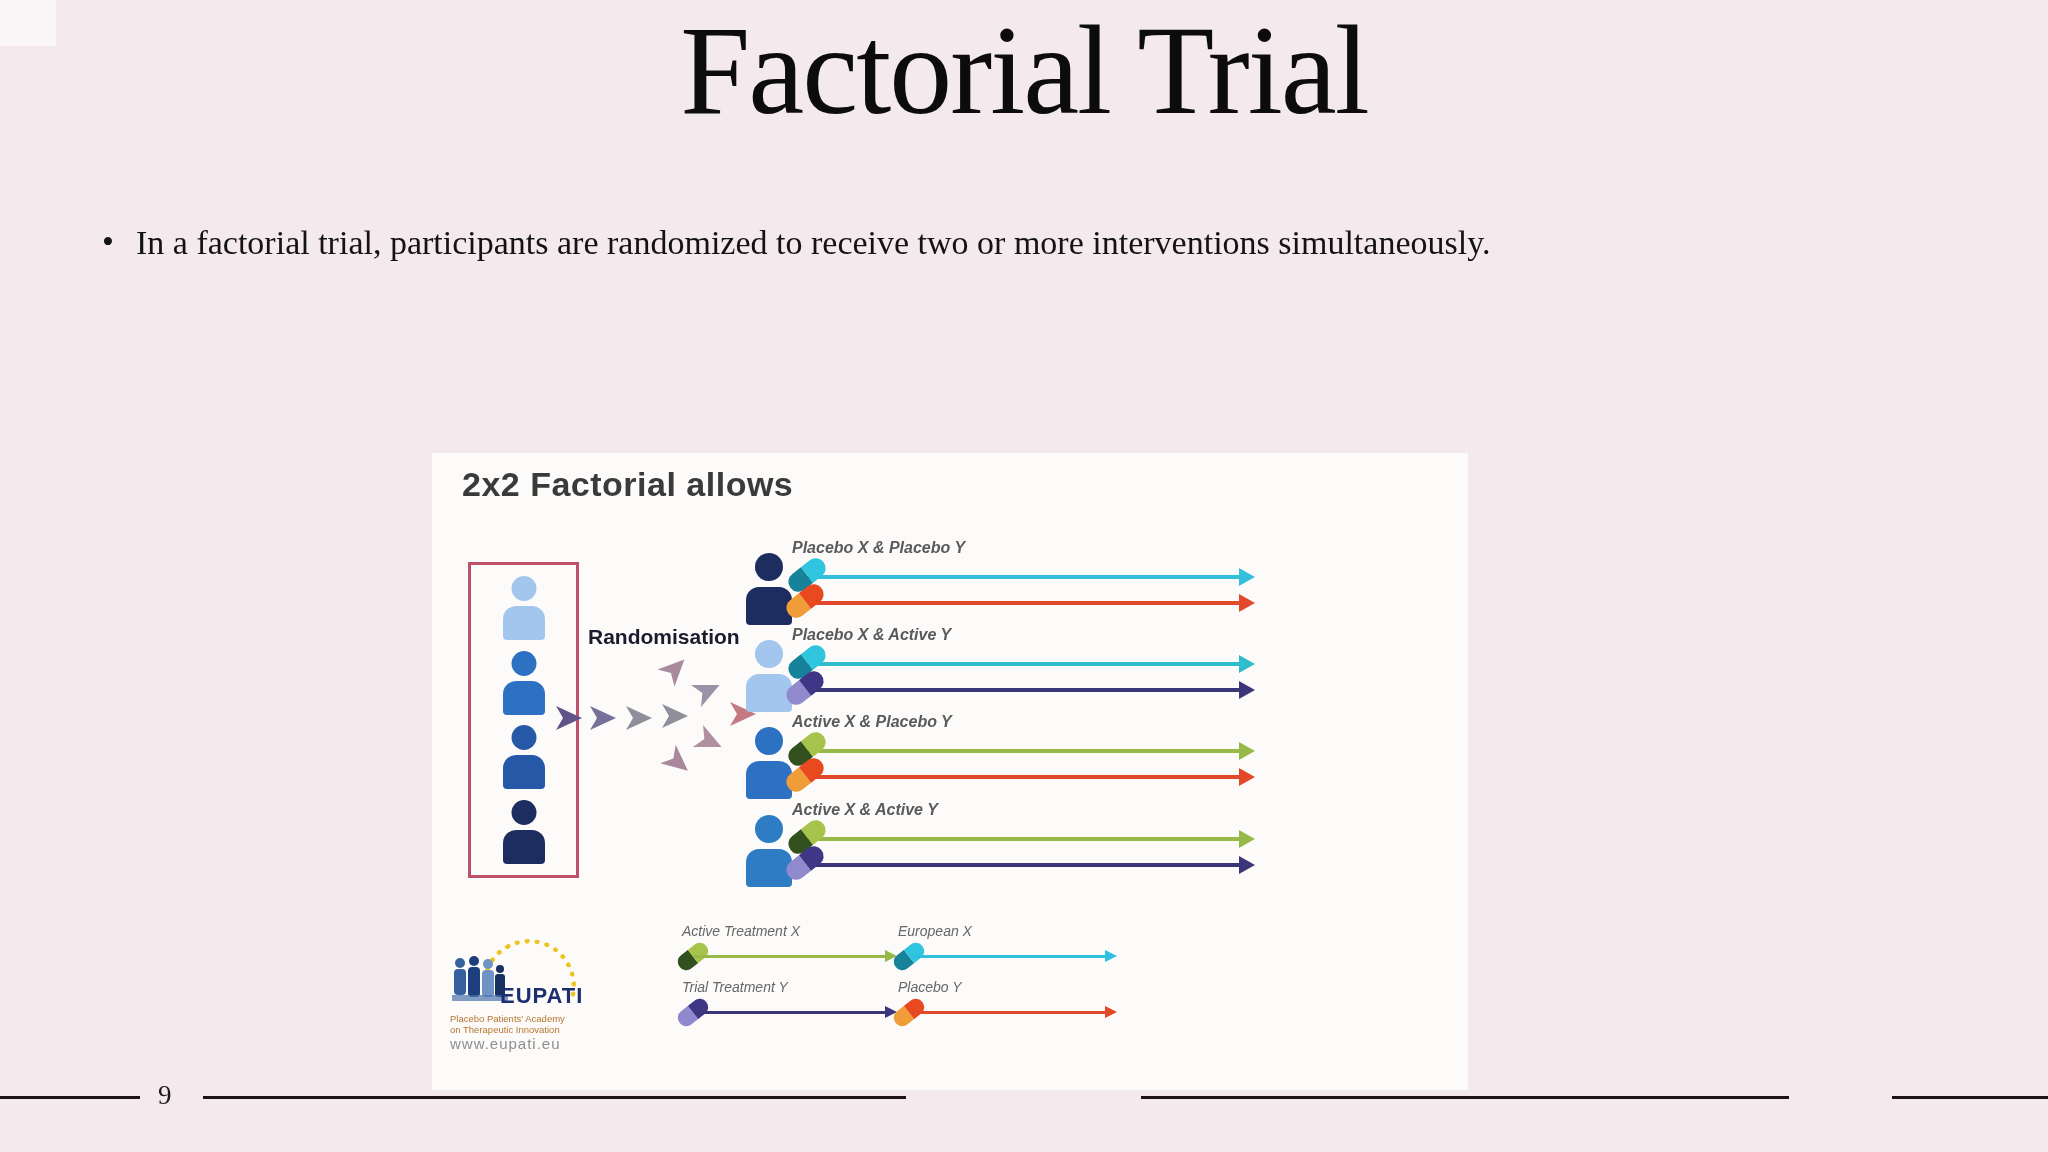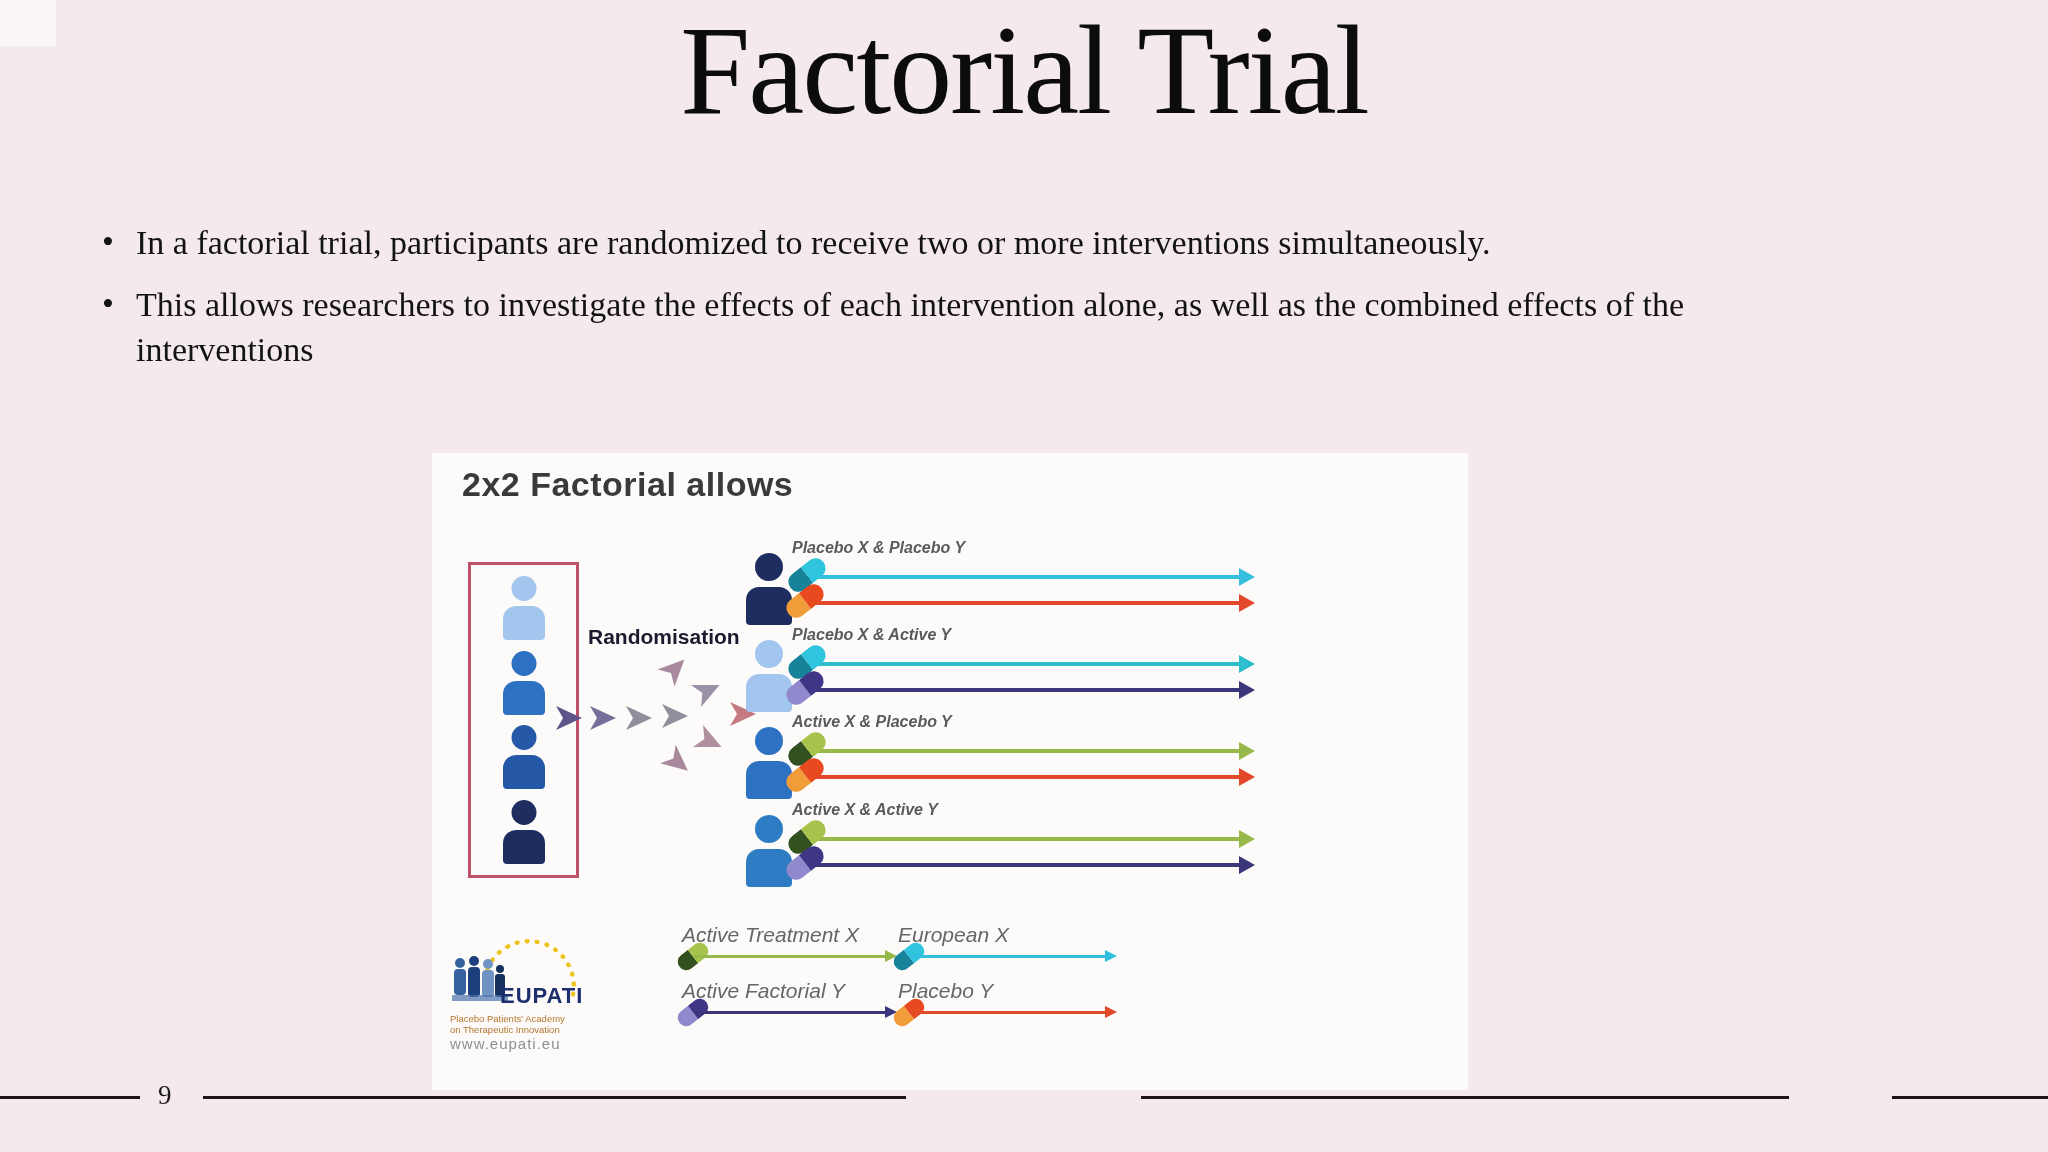--- a/index.html
+++ b/index.html
@@ -54,21 +54,21 @@
     border-left:16px solid var(--c);border-top:9px solid transparent;border-bottom:9px solid transparent;
   }
   .tline.t1{top:36px;} .tline.t2{top:62px;}
 
   .pill{position:absolute;width:42px;height:20px;border-radius:10px;overflow:hidden;display:flex;transform:rotate(-38deg);}
   .pill i{flex:1;display:block;}
   .arm .pill.p1{left:44px;top:26px;} .arm .pill.p2{left:42px;top:52px;}
 
   
   .litem{position:absolute;width:240px;height:52px;}
-  .llabel{position:absolute;left:4px;top:0;font-size:21px;font-style:italic;color:#666;}
+  .llabel{position:absolute;left:4px;top:0;font-size:14px;font-style:italic;color:#666;}
   .lrow{position:absolute;left:0;top:22px;width:100%;height:26px;}
   .lrow .pill{width:34px;height:17px;left:-2px;top:3px;}
   .lline{position:absolute;left:16px;top:10px;height:3px;background:var(--c);}
   .lline::after{
     content:"";position:absolute;right:-11px;top:-5px;width:0;height:0;
     border-left:12px solid var(--c);border-top:6px solid transparent;border-bottom:6px solid transparent;
   }
 
   
   .logo{position:absolute;left:12px;top:486px;width:160px;height:120px;}
@@ -93,21 +93,20 @@
 </head>
 <body>
 
 <div class="slide">
   <div class="corner-glow"></div>
 
   <h1 class="title">Factorial Trial</h1>
 
   <ul class="bullets">
     <li>In a factorial trial, participants are randomized to receive two or more interventions simultaneously.</li>
-    <li>This allows researchers to investigate the effects of each intervention alone, as well as the combined effects of the interventions</li>
   </ul>
 
   <div class="panel">
     <div class="panel-heading">2x2 Factorial allows</div>
 
     <div class="pool-box">
       <span class="person" style="--c: #a3c6ef;">
           <i class="ph"></i>
           <i class="pb"></i>
         </span>
@@ -227,21 +226,21 @@
       <div class="llabel">European X</div>
       <div class="lrow">
         <span class="pill">
             <i style="background: rgb(23, 131, 155);"></i>
             <i style="background: rgb(47, 197, 222);"></i>
           </span>
         <div class="lline" style="width: 196px; --c: #2fbfdf;"></div>
       </div>
     </div>
     <div class="litem" style="left:246px;top:526px">
-      <div class="llabel">Active Factorial Y</div>
+      <div class="llabel">Trial Treatment Y</div>
       <div class="lrow">
         <span class="pill">
             <i style="background: rgb(145, 137, 205);"></i>
             <i style="background: rgb(63, 54, 135);"></i>
           </span>
         <div class="lline" style="width: 192px; --c: #3b3679;"></div>
       </div>
     </div>
     <div class="litem" style="left:462px;top:526px">
       <div class="llabel">Placebo Y</div>

